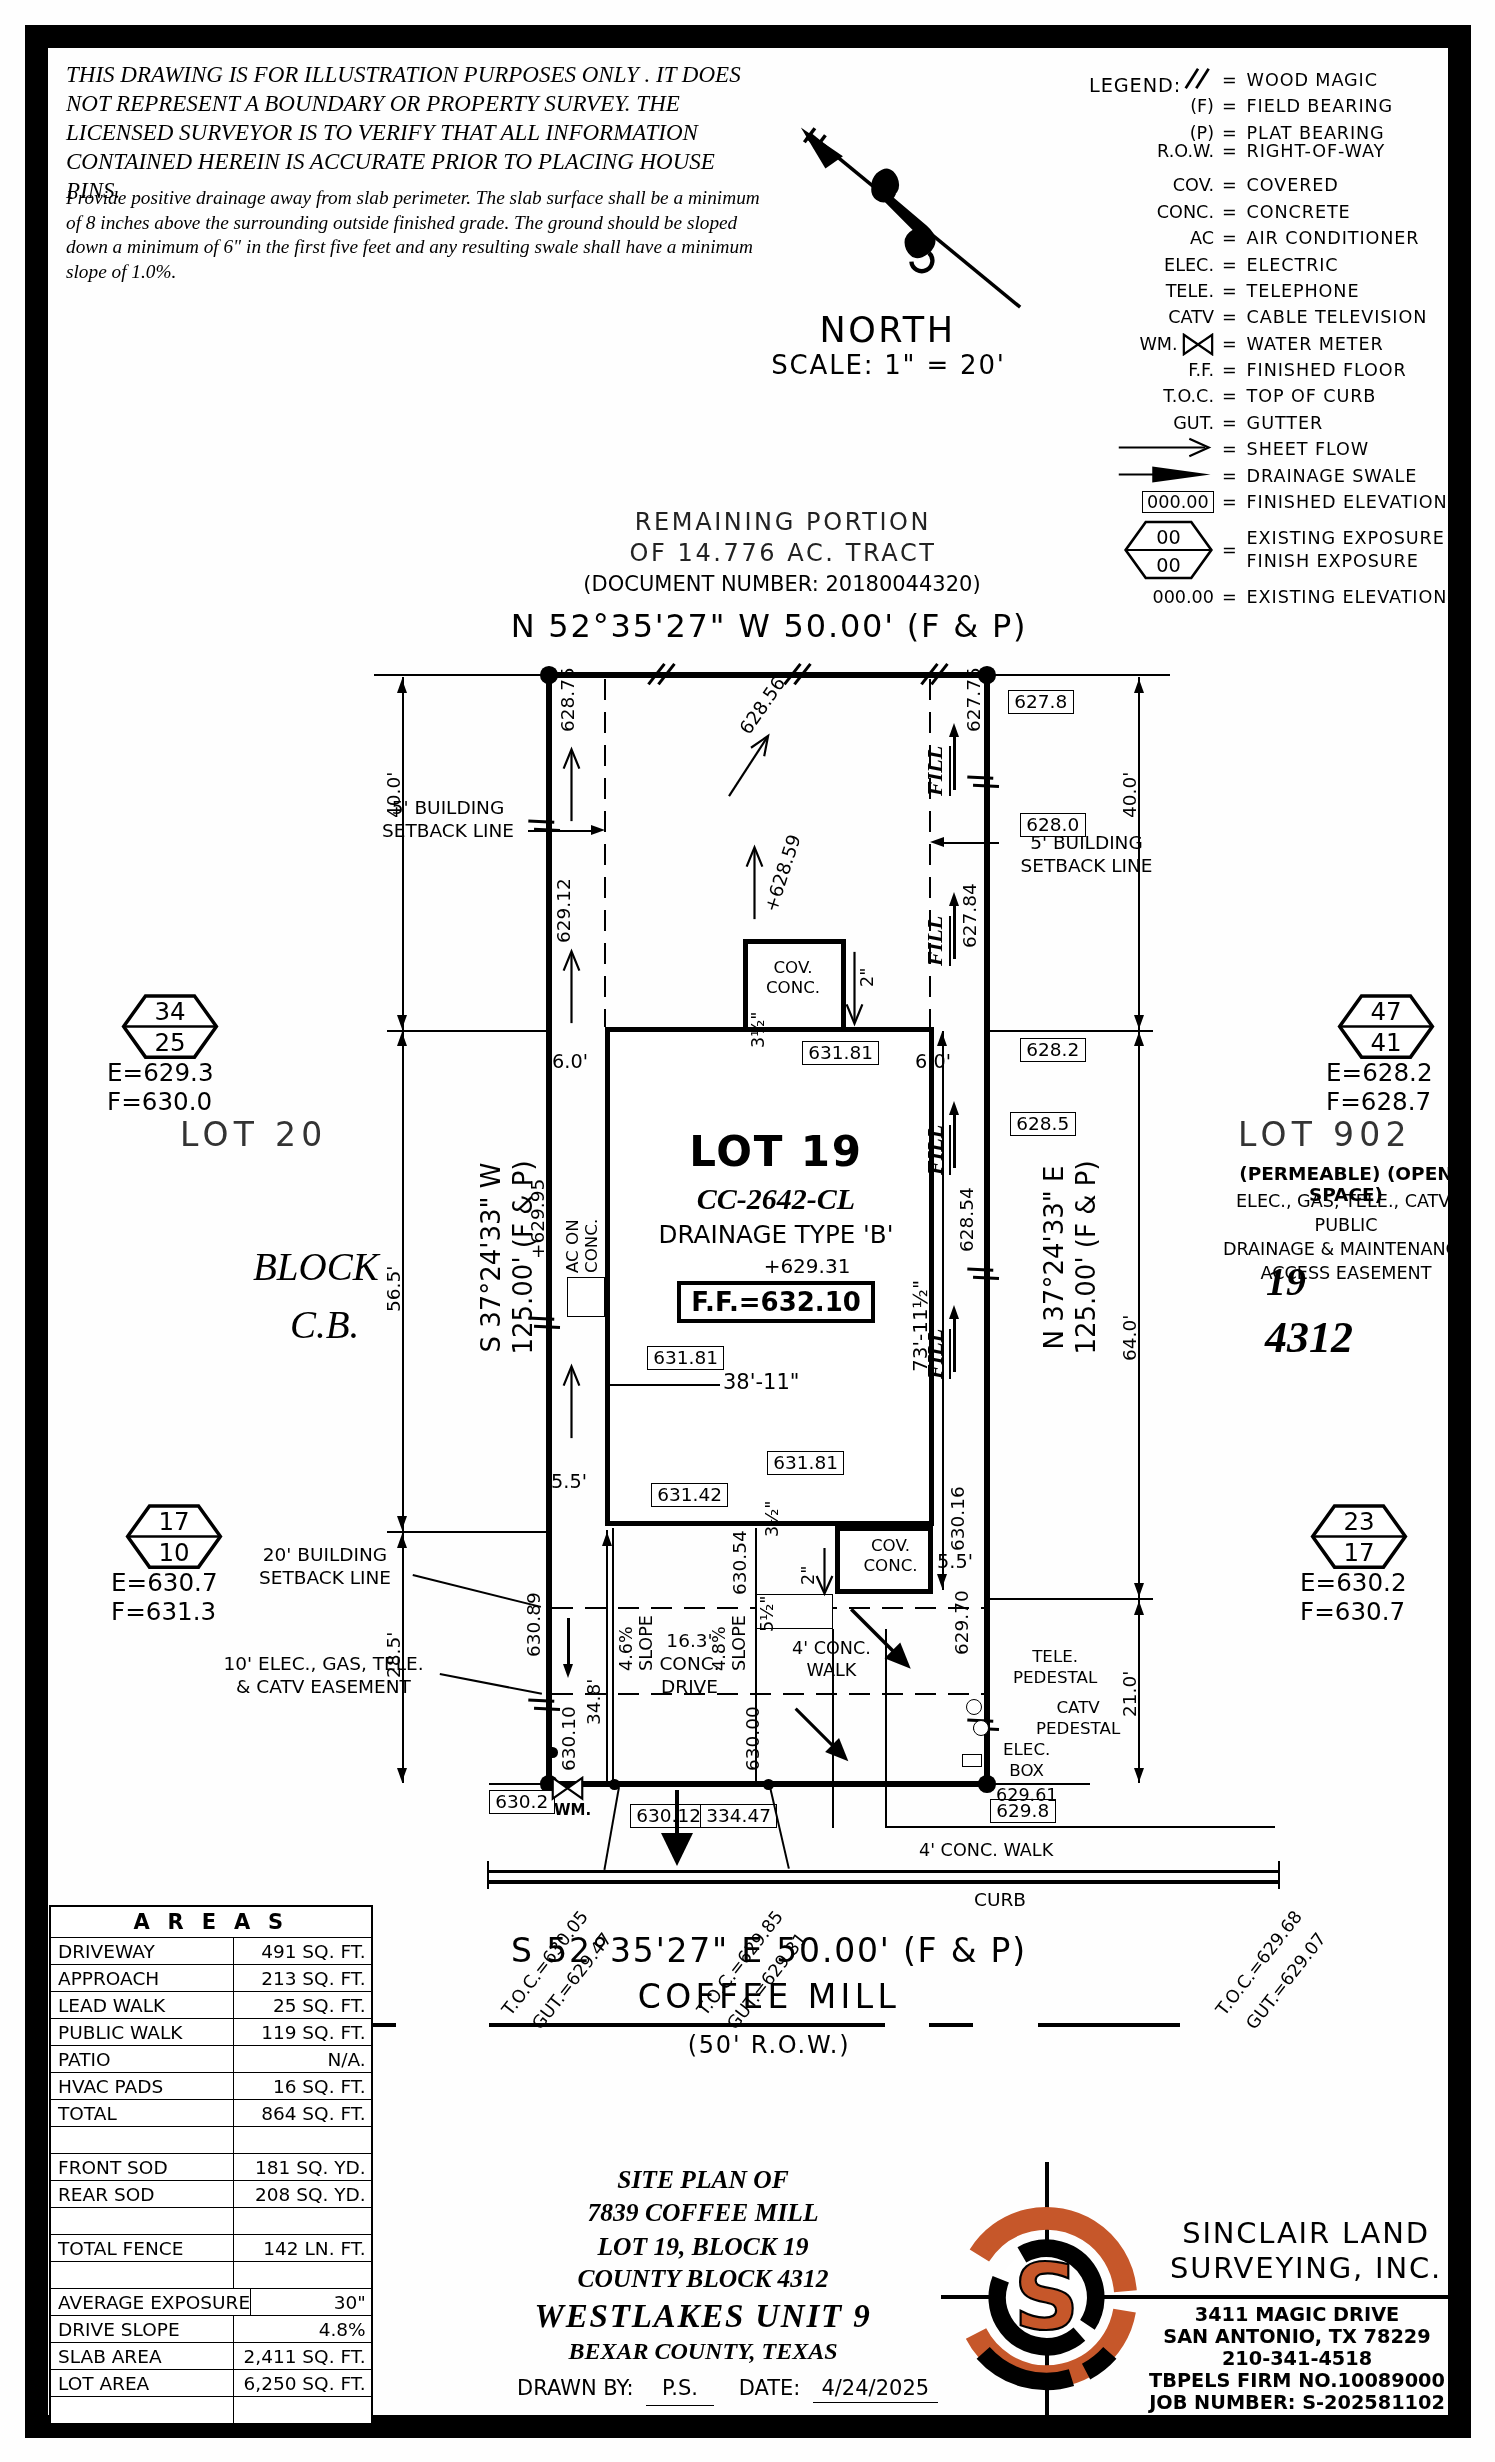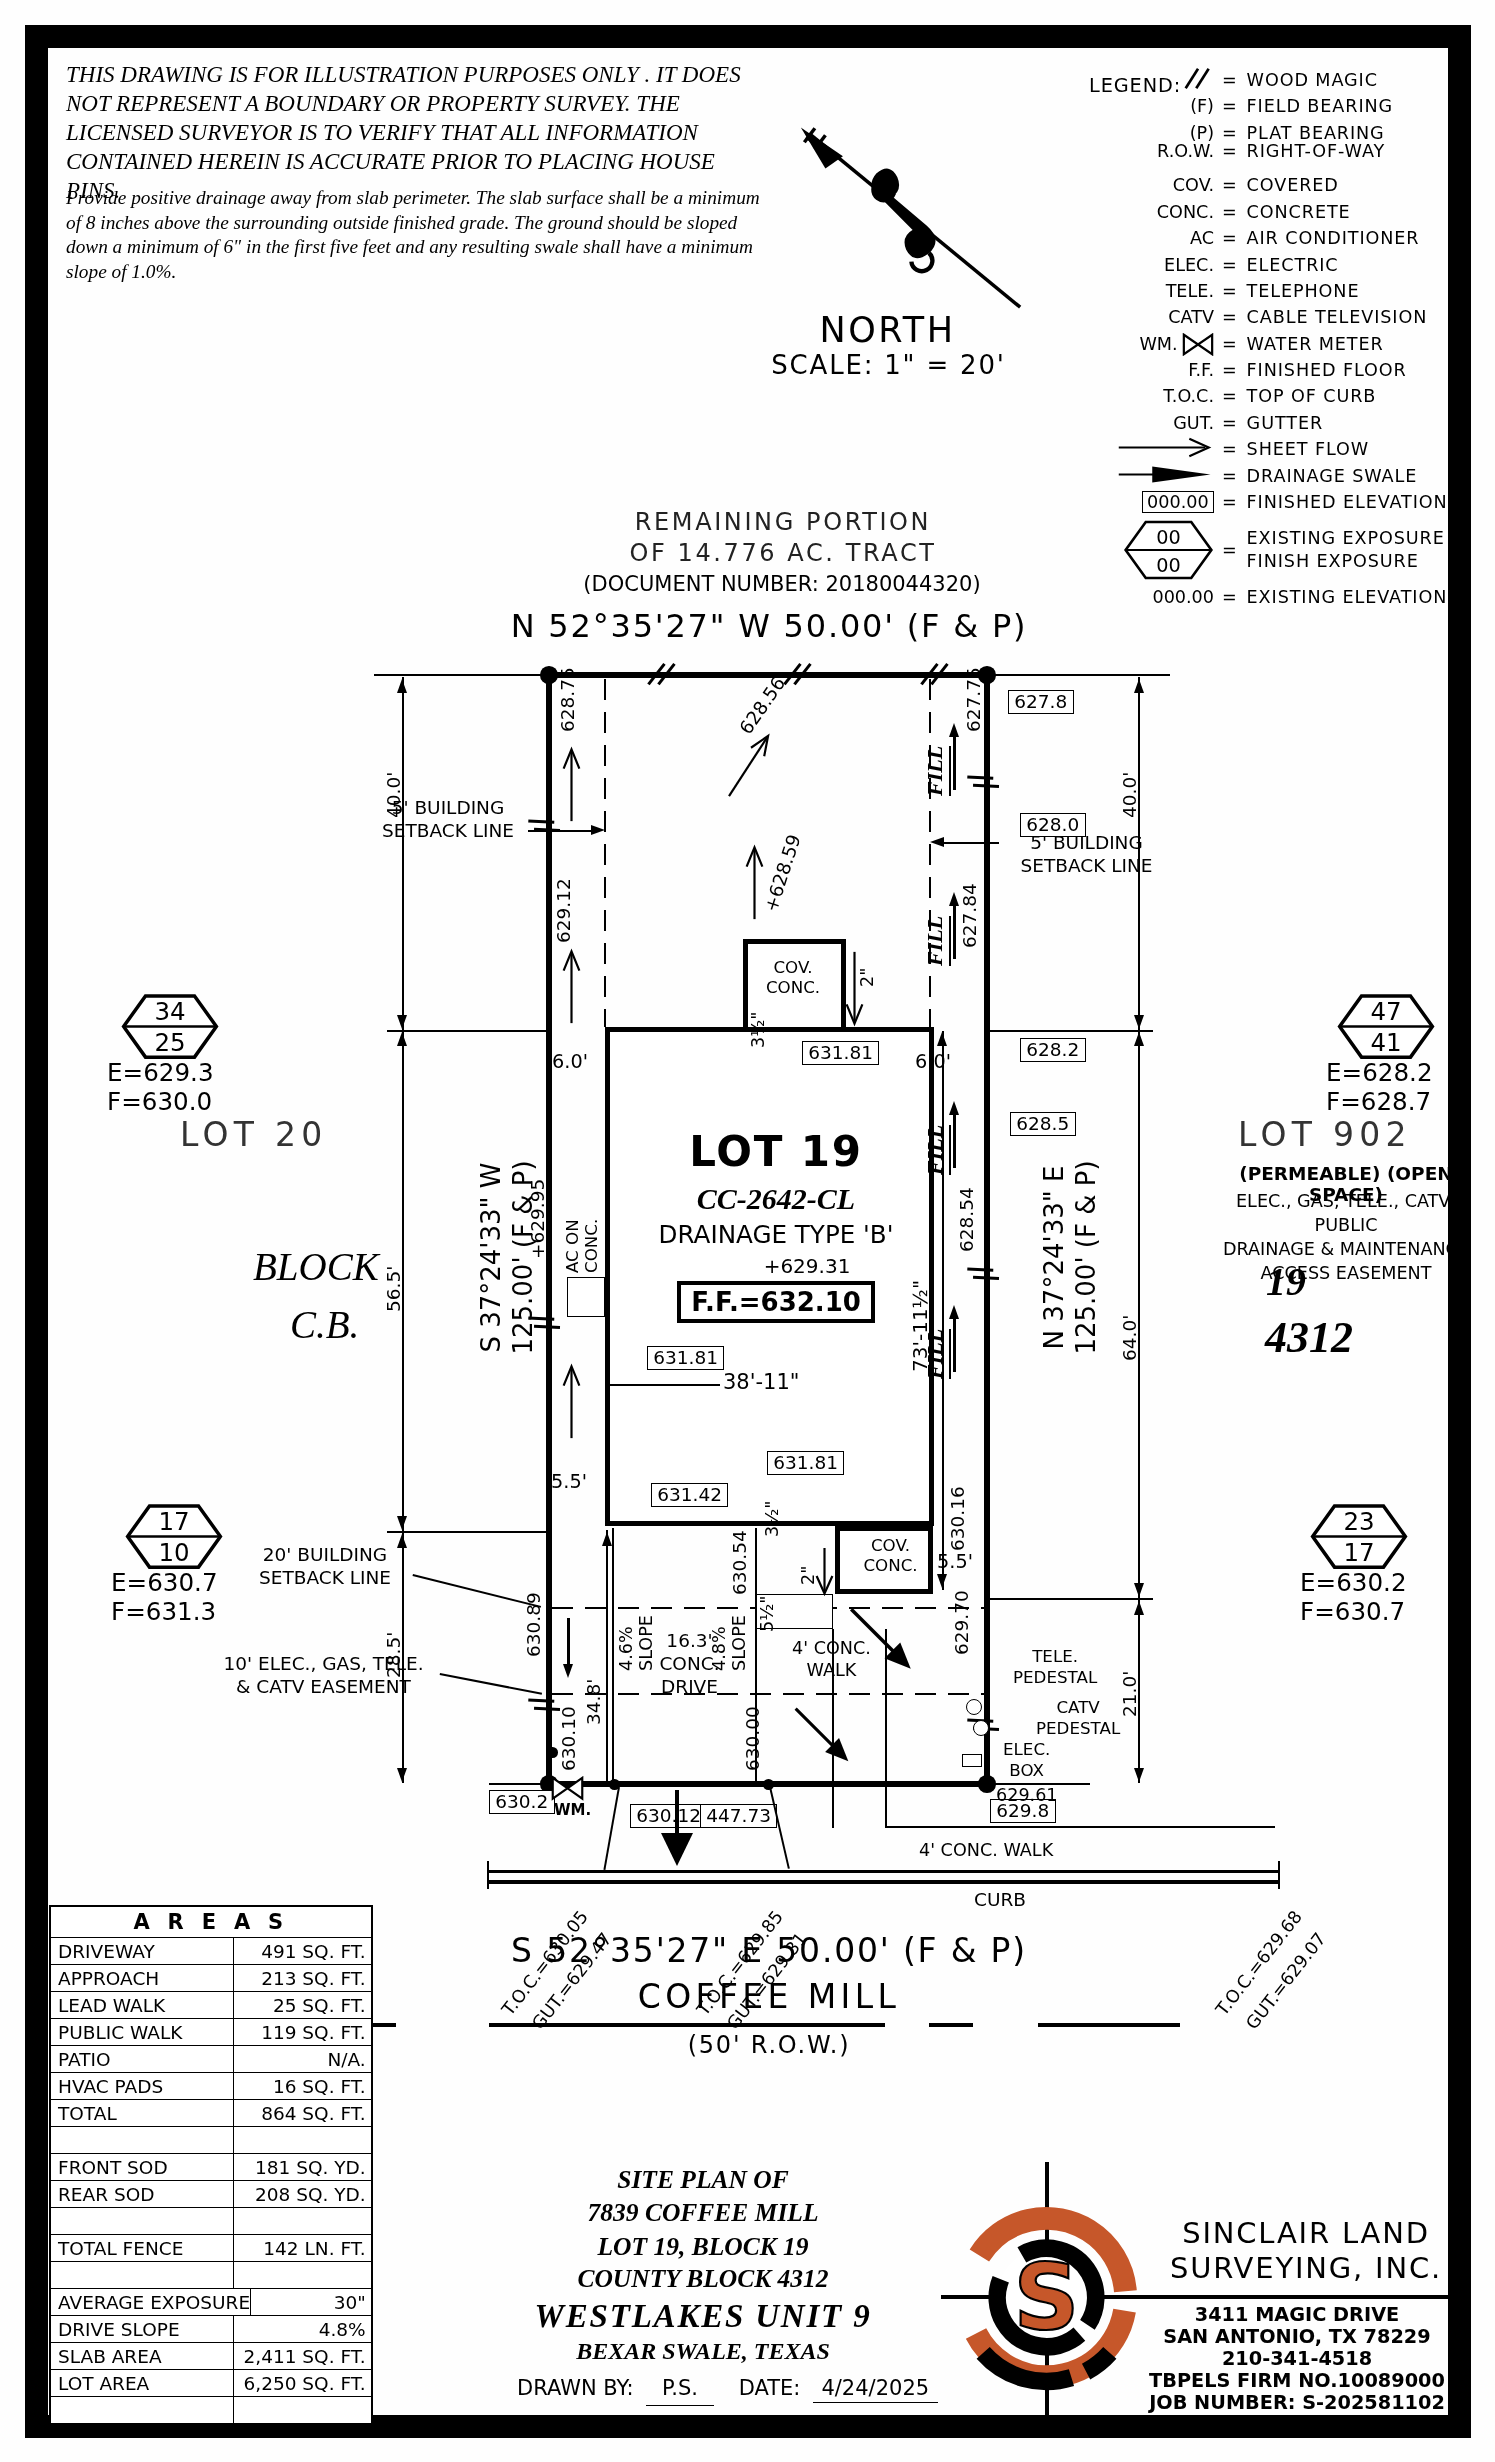--- a/index.html
+++ b/index.html
@@ -410,21 +410,21 @@
   <div class="bx" style="left:1008px;top:690px">627.8</div>
   <div class="bx" style="left:1020px;top:813px">628.0</div>
   <div class="bx" style="left:1020px;top:1038px">628.2</div>
   <div class="bx" style="left:1010px;top:1112px">628.5</div>
   <div class="bx" style="left:802px;top:1041px">631.81</div>
   <div class="bx" style="left:647px;top:1346px">631.81</div>
   <div class="bx" style="left:767px;top:1451px">631.81</div>
   <div class="bx" style="left:651px;top:1483px">631.42</div>
   <div class="bx" style="left:489px;top:1790px">630.2</div>
   <div class="bx" style="left:630px;top:1804px">630.12</div>
-  <div class="bx" style="left:700px;top:1804px">447.73</div>
+  <div class="bx" style="left:700px;top:1804px">334.47</div>
   <div class="bx" style="left:990px;top:1799px">629.8</div>
 
   <div class="v" style="left:558px;top:732px">628.75</div>
   <div class="v" style="left:554px;top:943px">629.12</div>
   <div class="v" style="left:528px;top:1259px">+629.95</div>
   <div class="v" style="left:524px;top:1657px">630.89</div>
   <div class="v" style="left:559px;top:1771px">630.10</div>
   <div class="v" style="left:964px;top:732px">627.75</div>
   <div class="v" style="left:960px;top:948px">627.84</div>
   <div class="v" style="left:957px;top:1252px">628.54</div>
@@ -637,21 +637,21 @@
         <span class="aval"></span>
       </div>
   </div>
 
   <div class="a ctr ser" style="left:492px;top:2165px;width:422px;font-style:italic;font-weight:bold;">
     <div style="font-size:25.5px">SITE PLAN OF</div>
     <div style="font-size:25.5px;margin-top:2.6px">7839 COFFEE MILL</div>
     <div style="font-size:25.5px;margin-top:4px">LOT 19, BLOCK 19</div>
     <div style="font-size:25.5px;margin-top:2.6px">COUNTY BLOCK 4312</div>
     <div style="font-size:33px;margin-top:3.5px;letter-spacing:1.8px">WESTLAKES UNIT 9</div>
-    <div style="font-size:24px;margin-top:3.5px">BEXAR SWALE, TEXAS</div>
+    <div style="font-size:24px;margin-top:3.5px">BEXAR COUNTY, TEXAS</div>
   </div>
   <div class="a" style="left:517px;top:2376px;display:flex;align-items:baseline;gap:12.3px;font-size:21px">
     <span>DRAWN BY:</span>
     <span style="border-bottom:1.8px solid #000;padding:0 16px 5px">P.S.</span>
     <span style="margin-left:12.3px">DATE:</span>
     <span style="border-bottom:1.8px solid #000;padding:0 8.8px 1.8px">4/24/2025</span>
   </div>
 
   <div class="ln" style="left:1045px;top:2162px;width:3.5px;height:253px"></div>
   <div class="ln" style="left:941px;top:2295px;width:507px;height:3.5px"></div>

